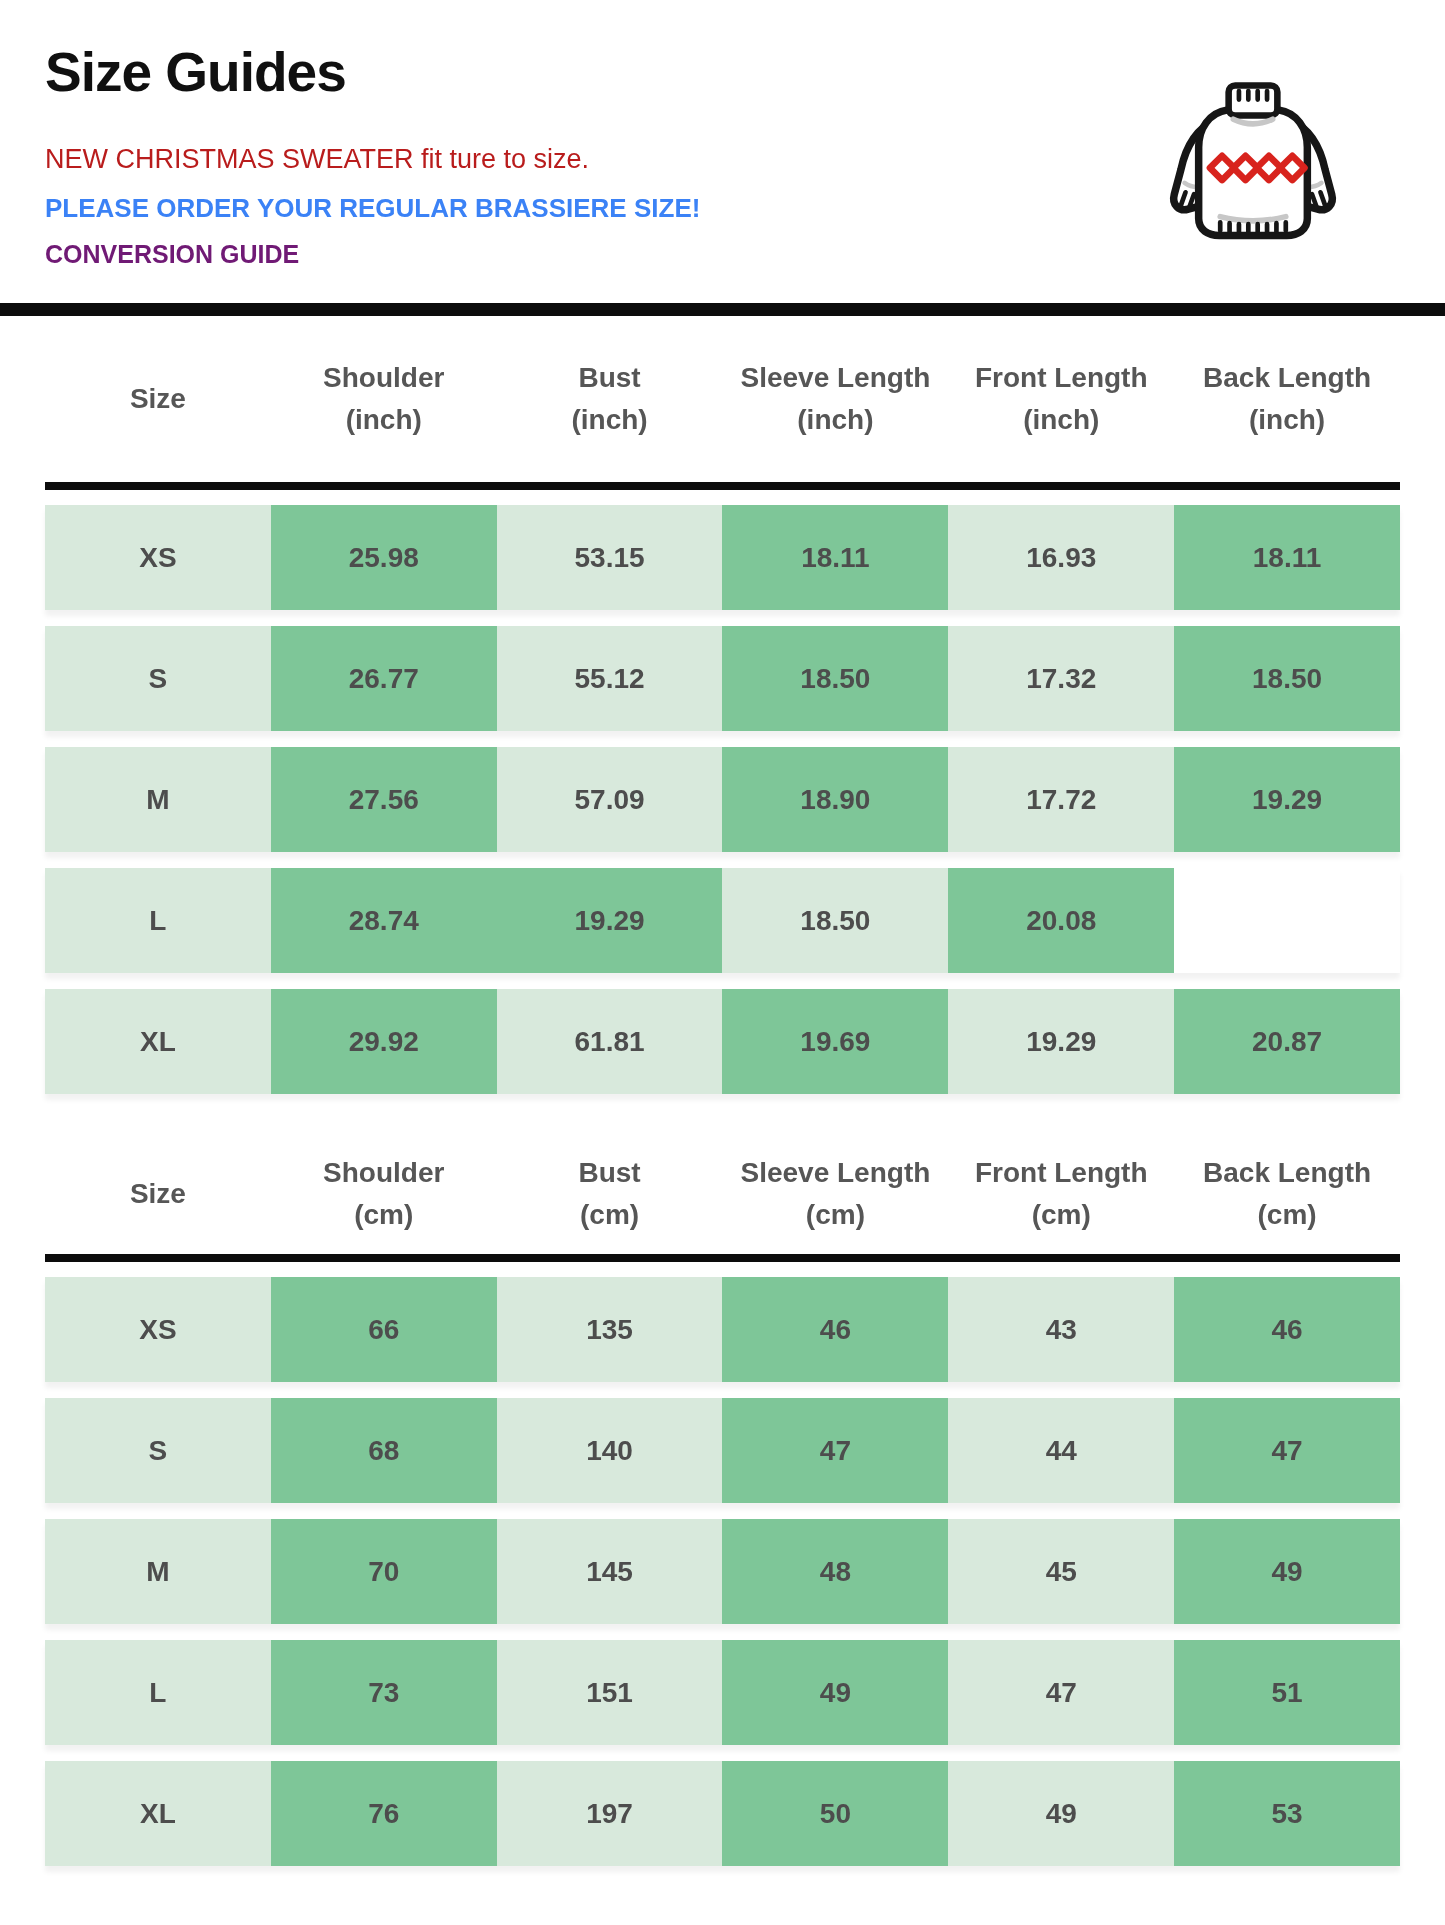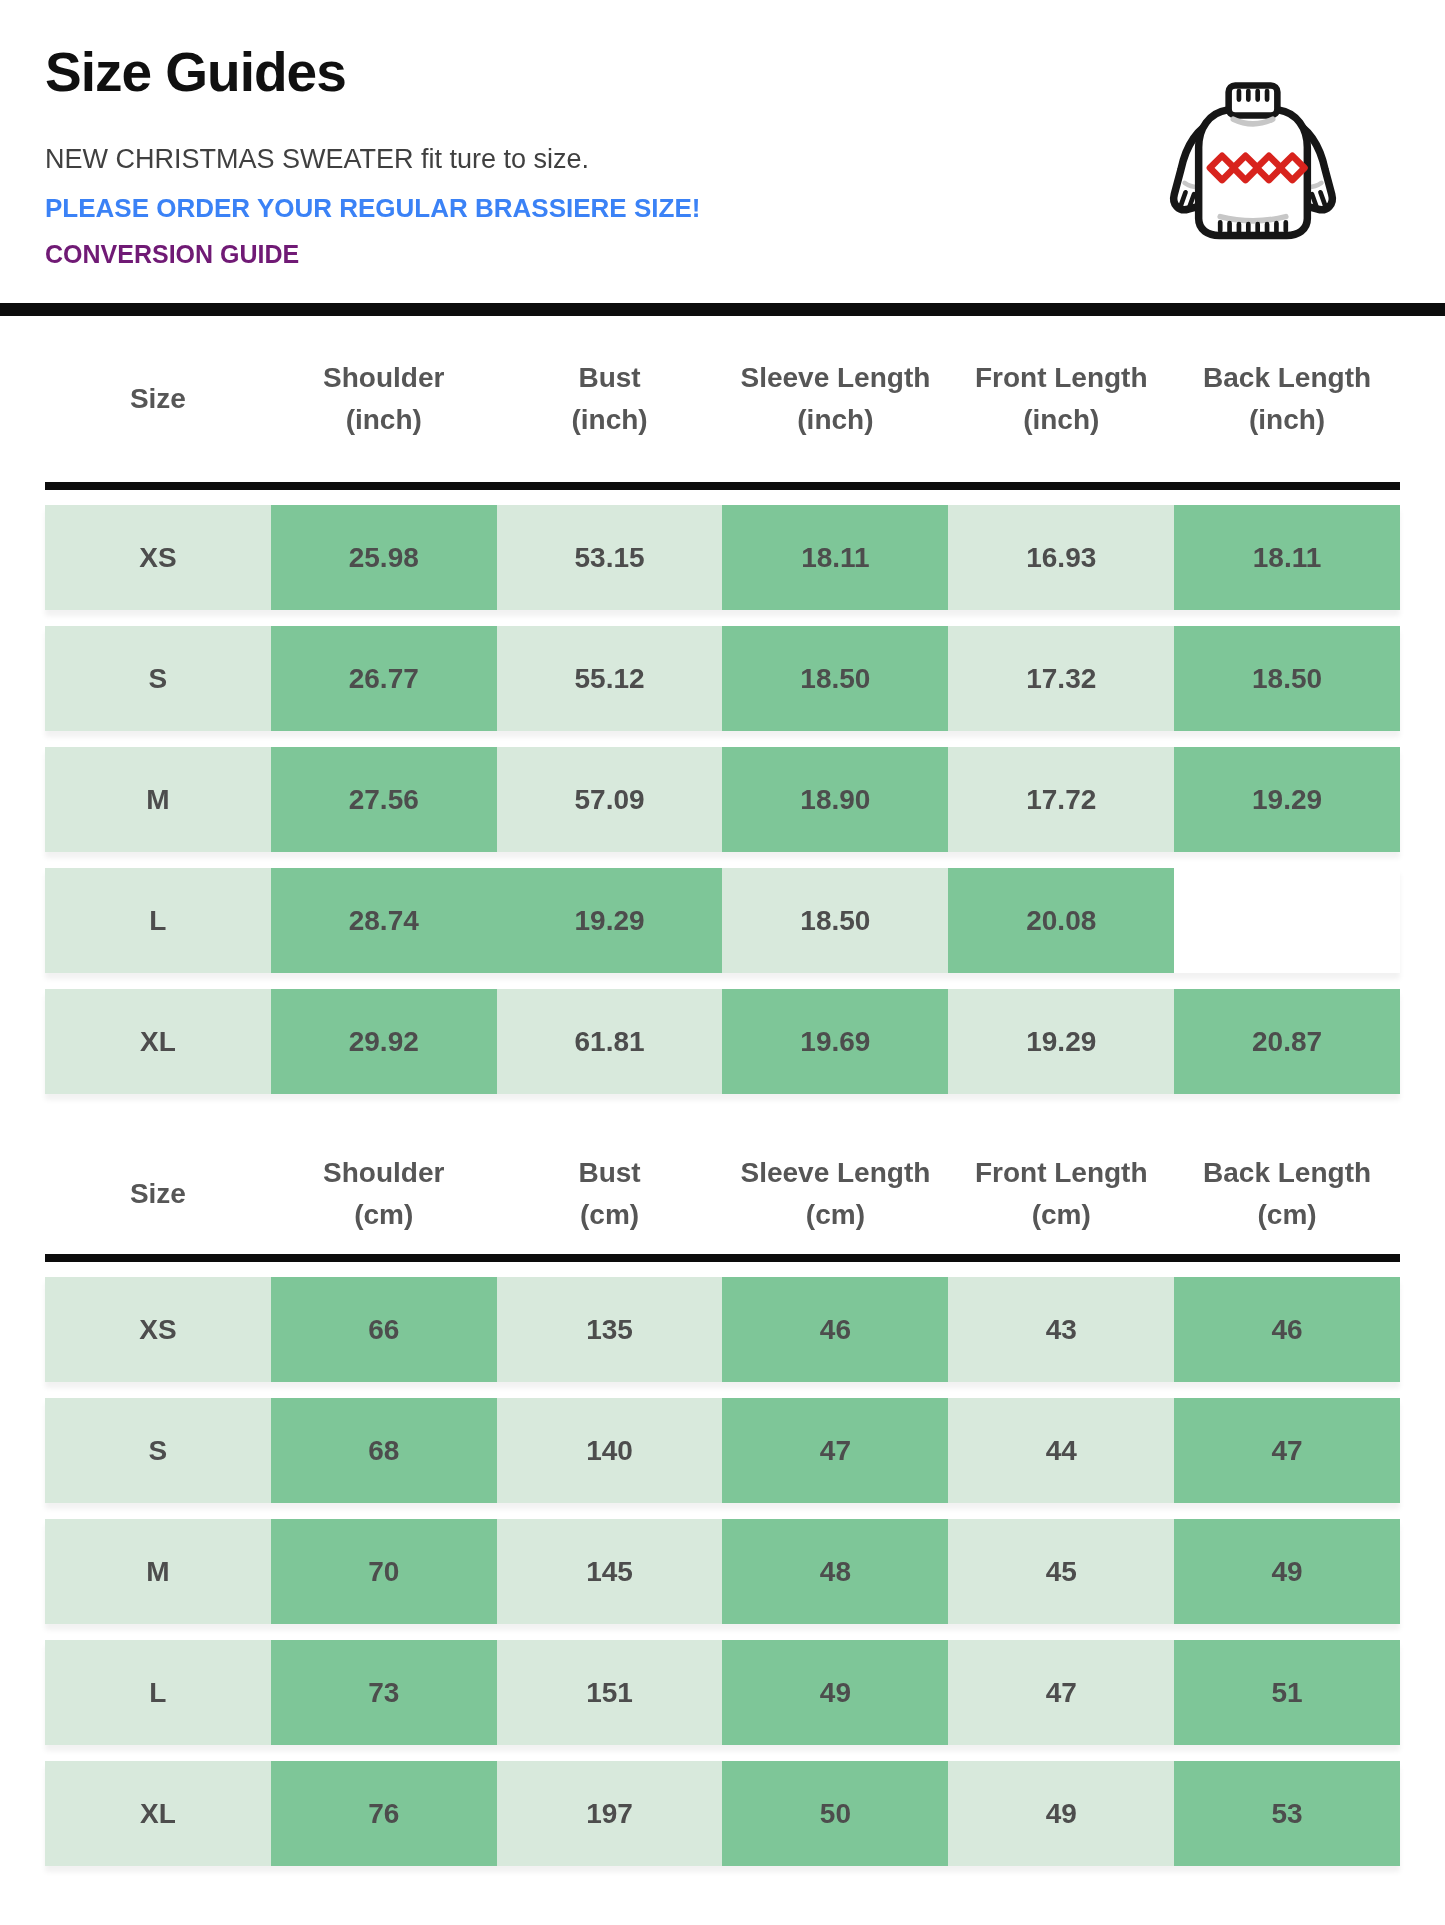--- a/index.html
+++ b/index.html
@@ -3,21 +3,21 @@
 <meta charset="utf-8">
 <style>
   * { margin:0; padding:0; box-sizing:border-box; }
   html,body { background:#ffffff; }
   body { font-family:"Liberation Sans", sans-serif; }
   .page { position:relative; width:1445px; height:1925px; background:#fff; overflow:hidden; }
 
   
   .hdr { padding:40px 16px 0 45px; position:relative; }
   .title { font-size:55px; font-weight:800; letter-spacing:-1px; color:#101010; }
-  .subtitle { margin-top:40px; font-size:27px; color:#404040; }
+  .subtitle { margin-top:40px; font-size:27px; color:#b91c1c; }
   .note { margin-top:18px; font-size:26px; font-weight:700; color:#3b82f6; }
   .conv  { margin-top:16px; font-size:25px; font-weight:700; color:#701a75; }
   .sweater { position:absolute; top:78px; right:92px; width:200px; height:178px; }
 
   .topbar { margin-top:34px; height:13px; background:#0c0c0c; width:100%; }
 
   
   .tbl { margin:0 45px; }
   .tbl-header { display:grid; grid-template-columns:repeat(6,1fr); align-items:center; }
   .tbl-inch .tbl-header { height:166px; }

